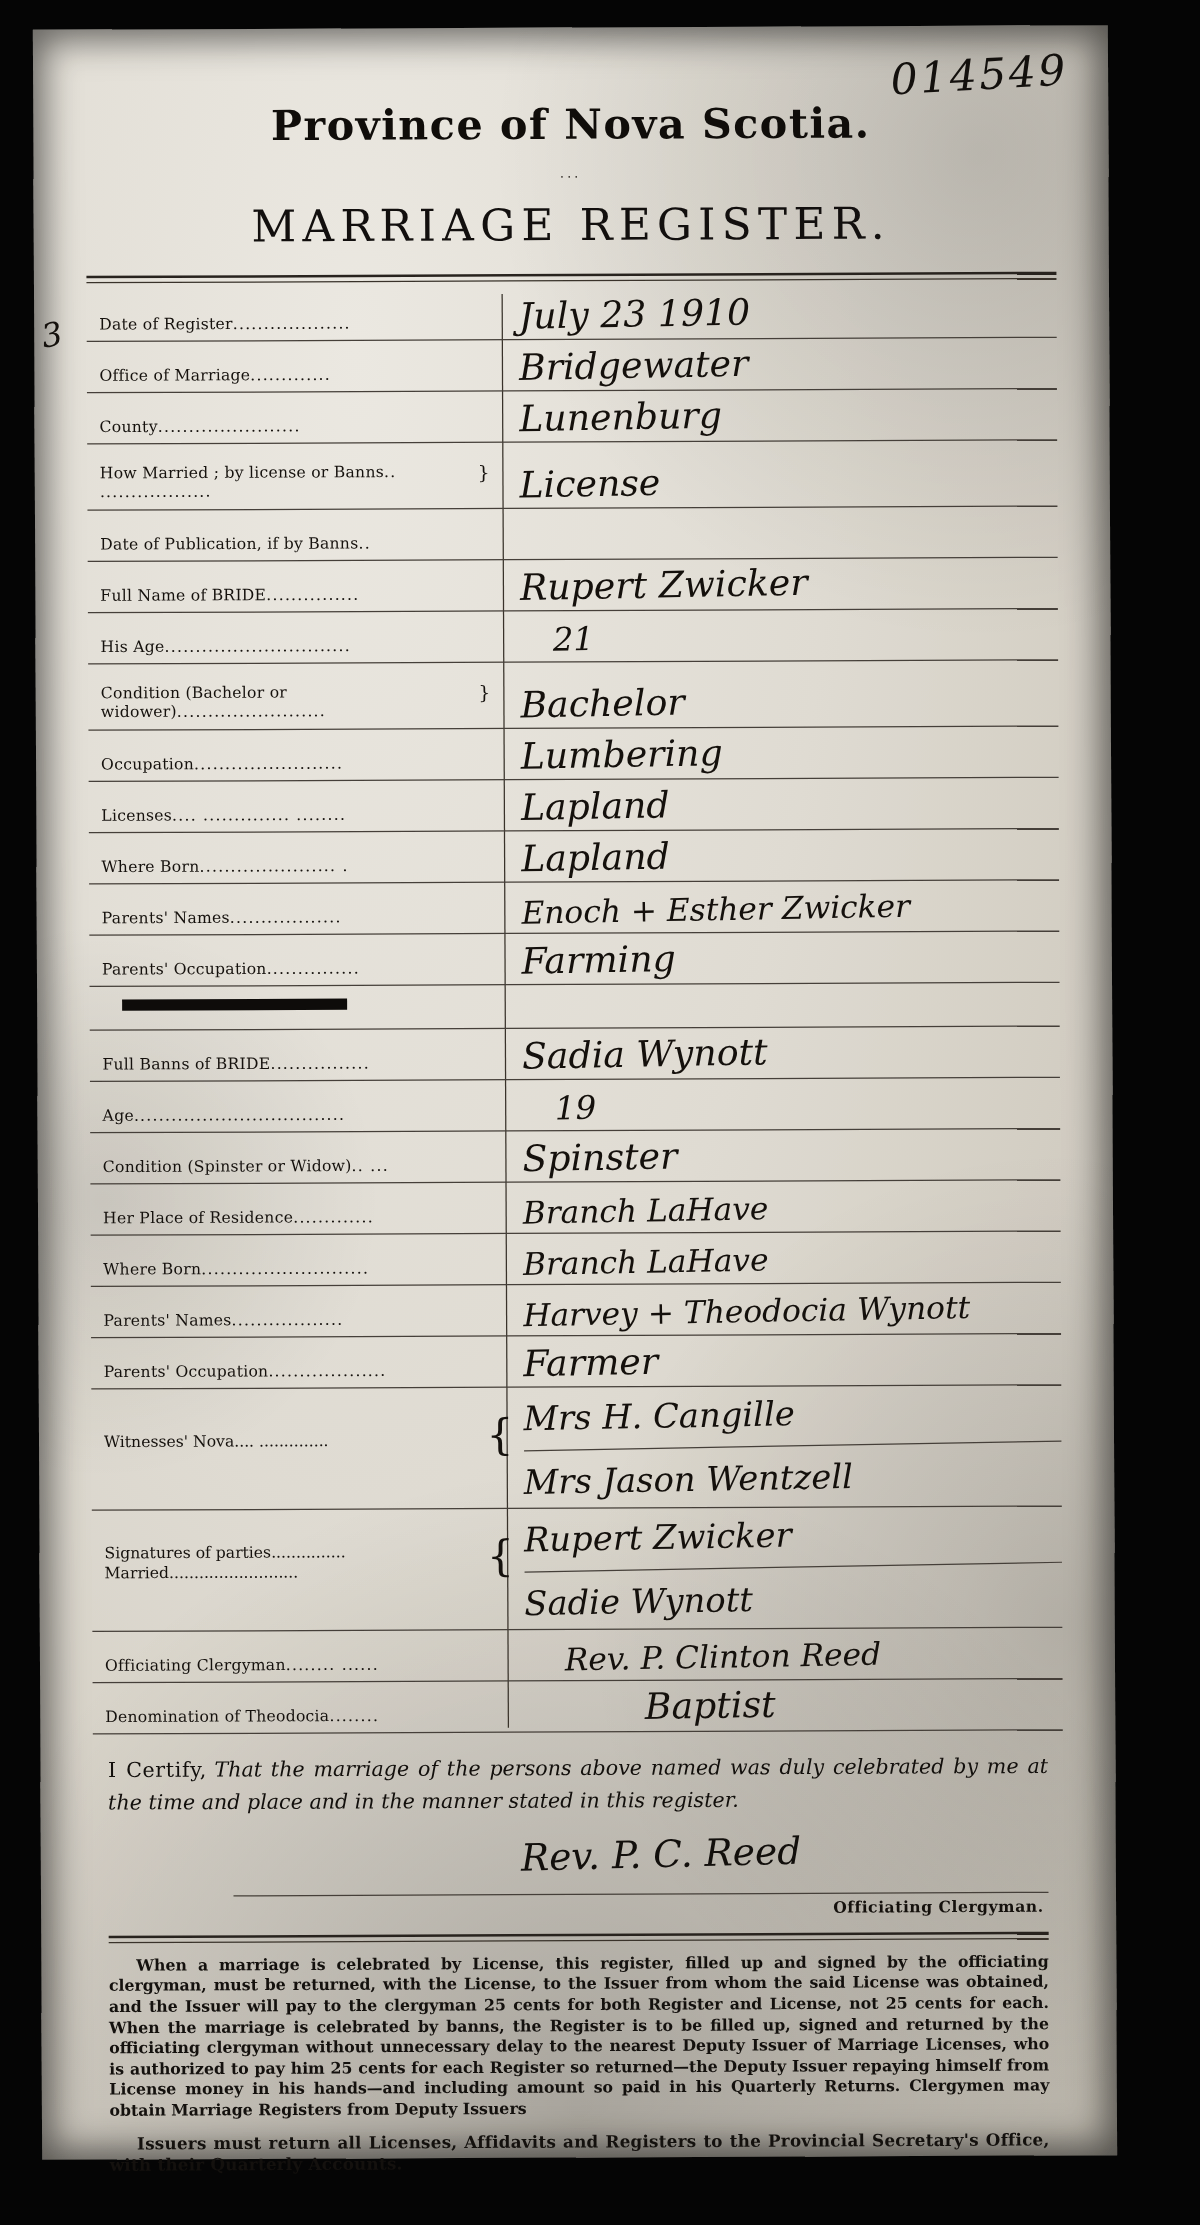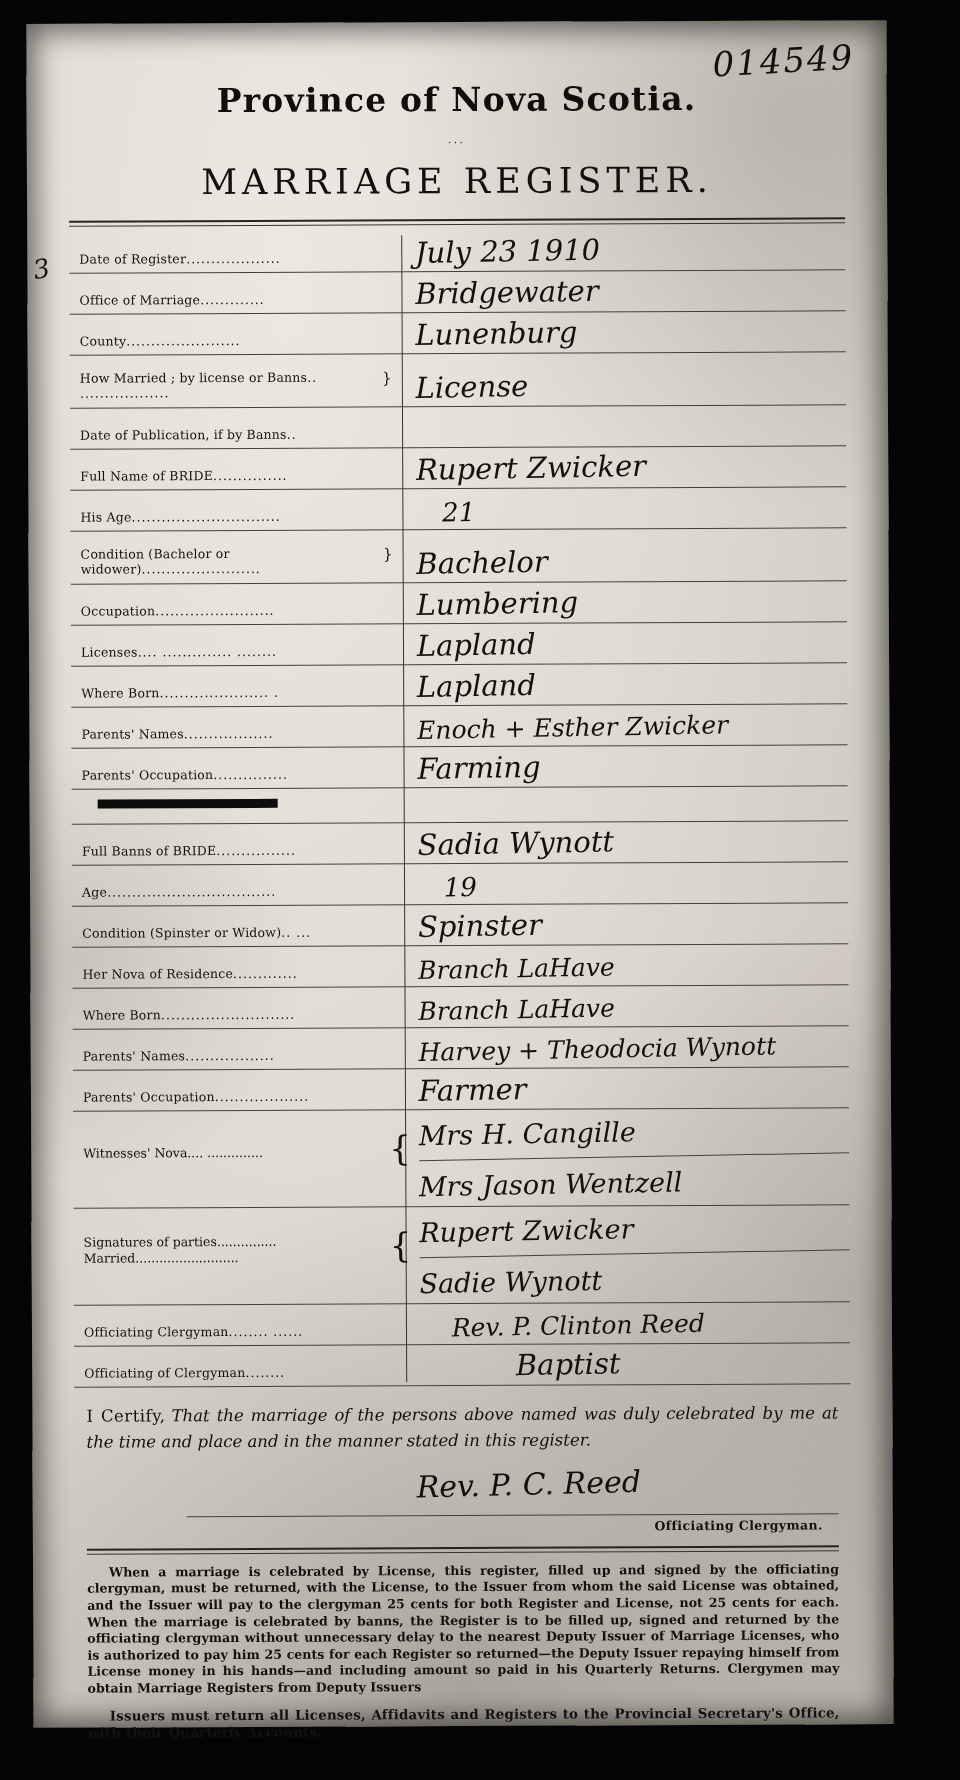--- a/index.html
+++ b/index.html
@@ -234,21 +234,21 @@
   }
   .sig-line {
     position: absolute;
     left: 100px;
     right: 0;
     top: 54px;
     border-bottom: 1px solid #46403a;
   }
   .sig-caption {
     position: absolute;
-    right: 16px;
+    right: 4px;
     top: 58px;
     font-family: "DejaVu Serif", serif;
     font-weight: bold;
     font-size: 12.5px;
     color: #17130f;
     letter-spacing: 0.4px;
   }
   .bottom-rule {
     margin: 12px 26px 0 26px;
     border-top: 2px solid #2a2520;
@@ -381,21 +381,21 @@
           <div class="label"><span>Age</span><span class="dots">..................................</span></div>
           <div class="value">19</div>
         </div>
 
         <div class="row">
           <div class="label"><span>Condition (Spinster or Widow)</span><span class="dots">.. ...</span></div>
           <div class="value">Spinster</div>
         </div>
 
         <div class="row">
-          <div class="label"><span>Her Nova of Residence</span><span class="dots">.............</span></div>
+          <div class="label"><span>Her Place of Residence</span><span class="dots">.............</span></div>
           <div class="value small">Branch LaHave</div>
         </div>
 
         <div class="row">
           <div class="label"><span>Where Born</span><span class="dots">...........................</span></div>
           <div class="value small">Branch LaHave</div>
         </div>
 
         <div class="row">
           <div class="label"><span>Parents' Names</span><span class="dots">..................</span></div>
@@ -427,21 +427,21 @@
             <div class="gline" style="height:47px;line-height:52px;">Sadie Wynott</div>
           </div>
         </div>
 
         <div class="row">
           <div class="label"><span>Officiating Clergyman</span><span class="dots">........ ......</span></div>
           <div class="value small" style="padding-left:46px;">Rev. P. Clinton Reed</div>
         </div>
 
         <div class="row">
-          <div class="label"><span>Officiating of Clergyman</span><span class="dots">........</span></div>
+          <div class="label"><span>Denomination of Theodocia</span><span class="dots">........</span></div>
           <div class="value" style="padding-left:110px;">Baptist</div>
         </div>
       </div>
 
       <div class="certify">
         <span class="lead">I Certify,</span><span>That the marriage of the persons above named was duly celebrated by me at the time and place and in the manner stated in this register.</span>
       </div>
 
       <div class="sig-area">
         <div class="sig-name">Rev. P. C. Reed</div>

